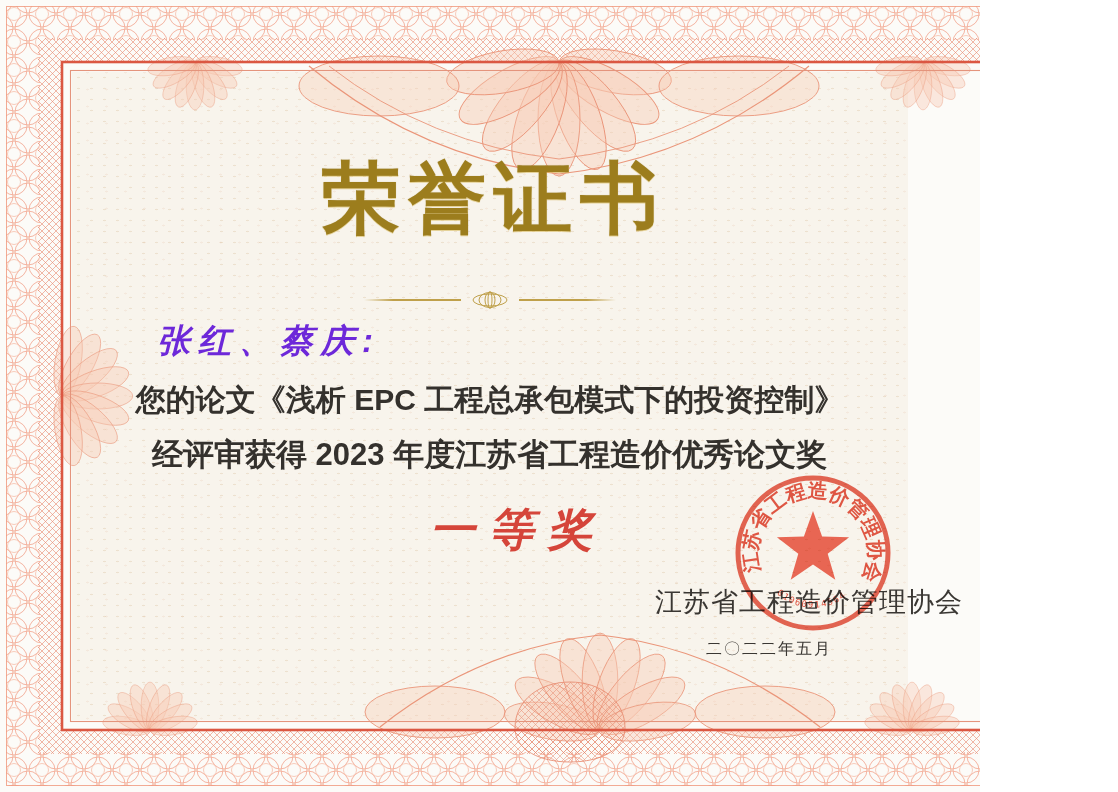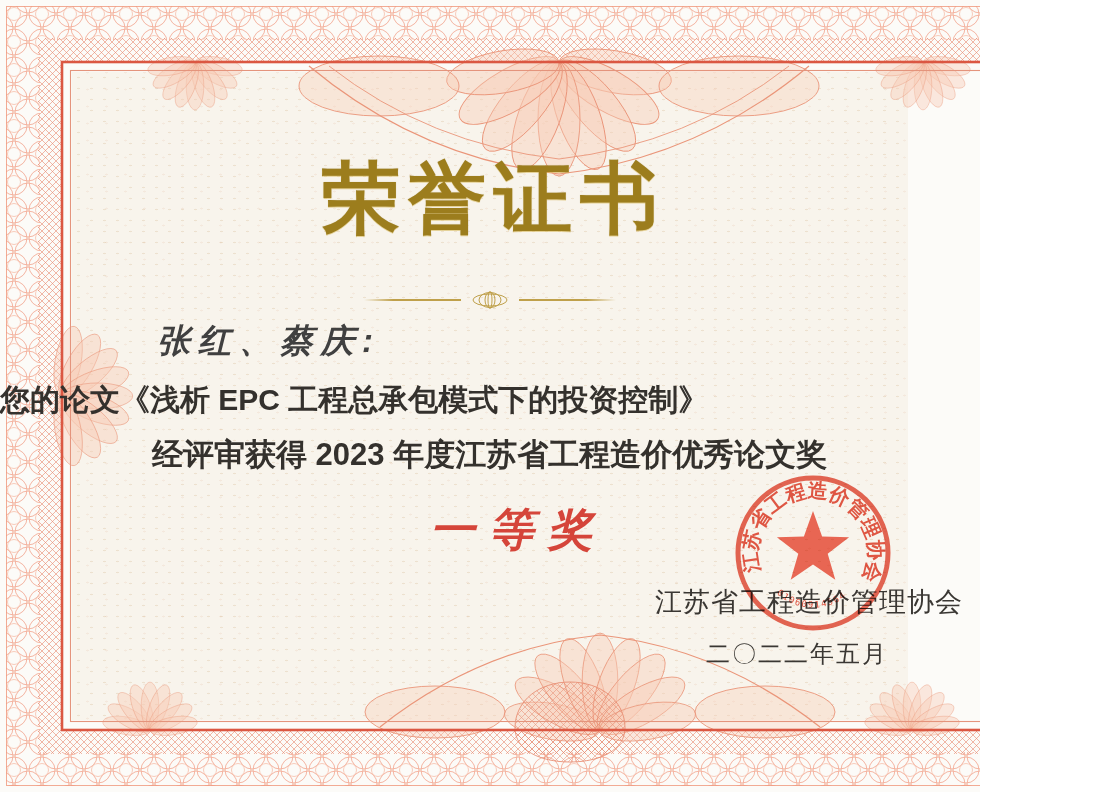--- a/index.html
+++ b/index.html
@@ -28,30 +28,30 @@
     top:259px;left:0;width:100%;text-align:center;
     font-size:15px;font-weight:700;letter-spacing:6px;color:#b3924a;
   }
   .divider{position:absolute;top:291px;left:50%;transform:translateX(-50%);
     width:252px;display:flex;align-items:center;gap:8px;}
   .divider .dline{flex:1;height:2px;}
   .divider .dline.l{background:linear-gradient(90deg,rgba(191,160,74,0),#bfa04a 30%,#bfa04a);}
   .divider .dline.r{background:linear-gradient(270deg,rgba(191,160,74,0),#bfa04a 30%,#bfa04a);}
   .recipients{
     top:322px;left:157px;font-size:33px;font-weight:700;font-style:italic;
-    letter-spacing:8px;color:#404040;
+    letter-spacing:8px;color:#6d28d9;
   }
-  .bodyline1{top:382px;left:0;width:100%;text-align:left;font-size:30px;font-weight:700;color:#34312d;}
+  .bodyline1{top:382px;left:0;width:100%;text-align:center;font-size:30px;font-weight:700;color:#34312d;}
   .bodyline2{top:437px;left:152px;font-size:31px;font-weight:700;color:#34312d;}
   .award{
     top:503px;left:0;width:100%;text-align:center;
     font-size:45px;font-weight:700;font-style:italic;letter-spacing:14px;color:#d5453a;padding-left:28px;
   }
   .issuer{top:587px;left:655px;font-size:27px;letter-spacing:1px;color:#3a3733;}
-  .date{top:640px;left:706px;font-size:24px;letter-spacing:2px;color:#3a3733;}
+  .date{top:640px;left:706px;font-size:16px;letter-spacing:2px;color:#3a3733;}
   svg.seal{position:absolute;left:723px;top:463px;mix-blend-mode:multiply;}
   .seal-ring-text{font-family:"Liberation Sans","DejaVu Sans",sans-serif;font-size:20px;font-weight:700;fill:#e65a48;}
   .seal-number{font-family:"DejaVu Sans Mono","Liberation Mono",monospace;font-size:9px;letter-spacing:1.5px;fill:#e65a48;}
 </style>
 </head>
 <body>
 
 <div class="certificate">
 
   <div class="paper"></div>

